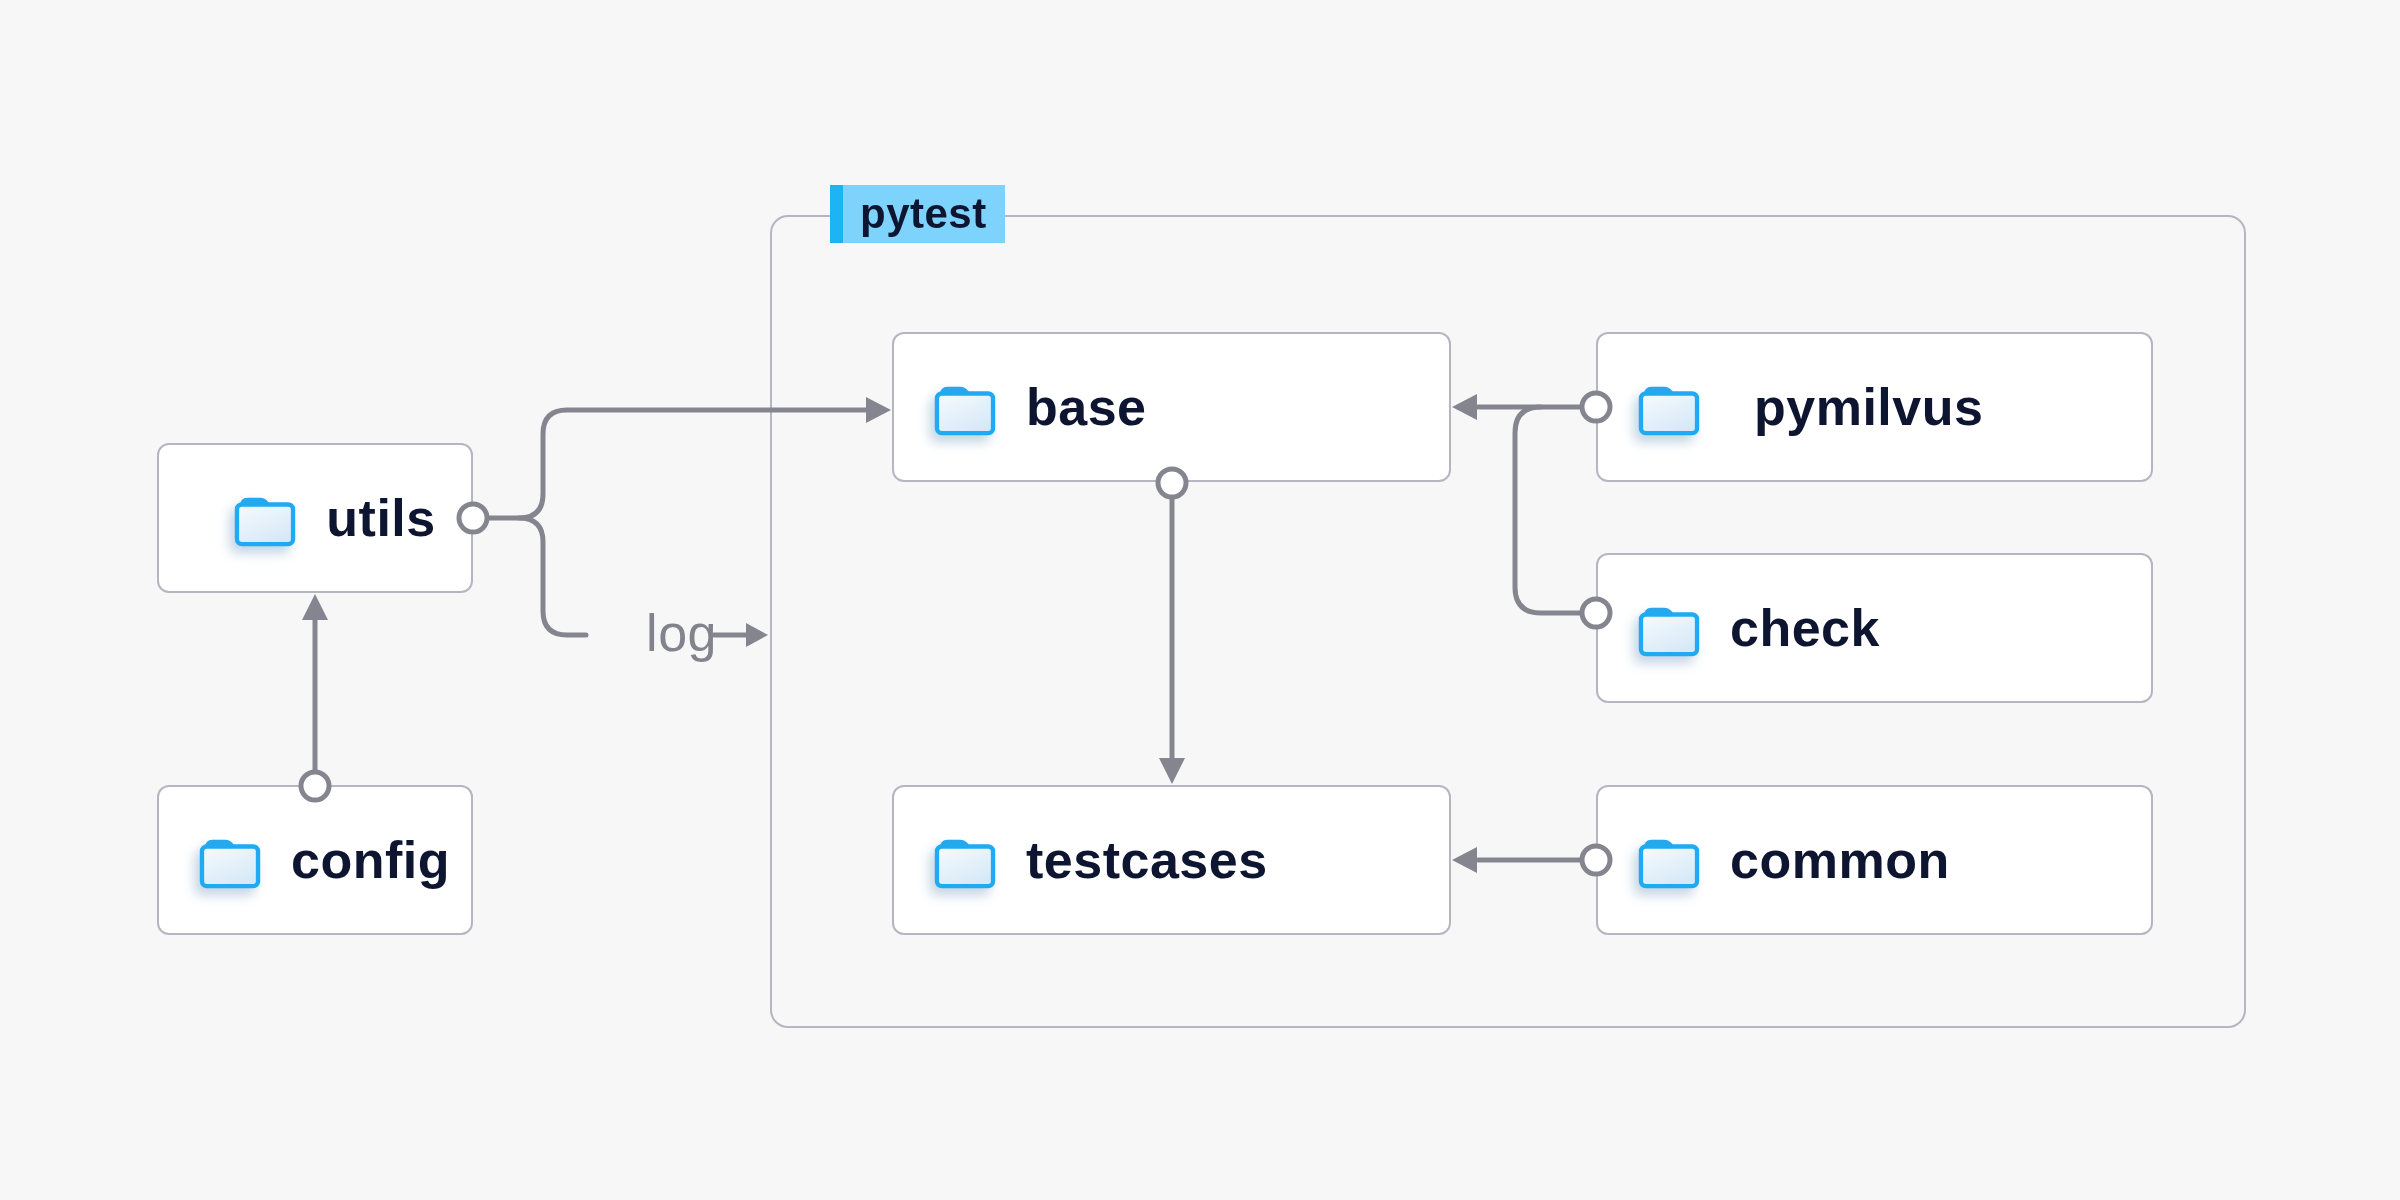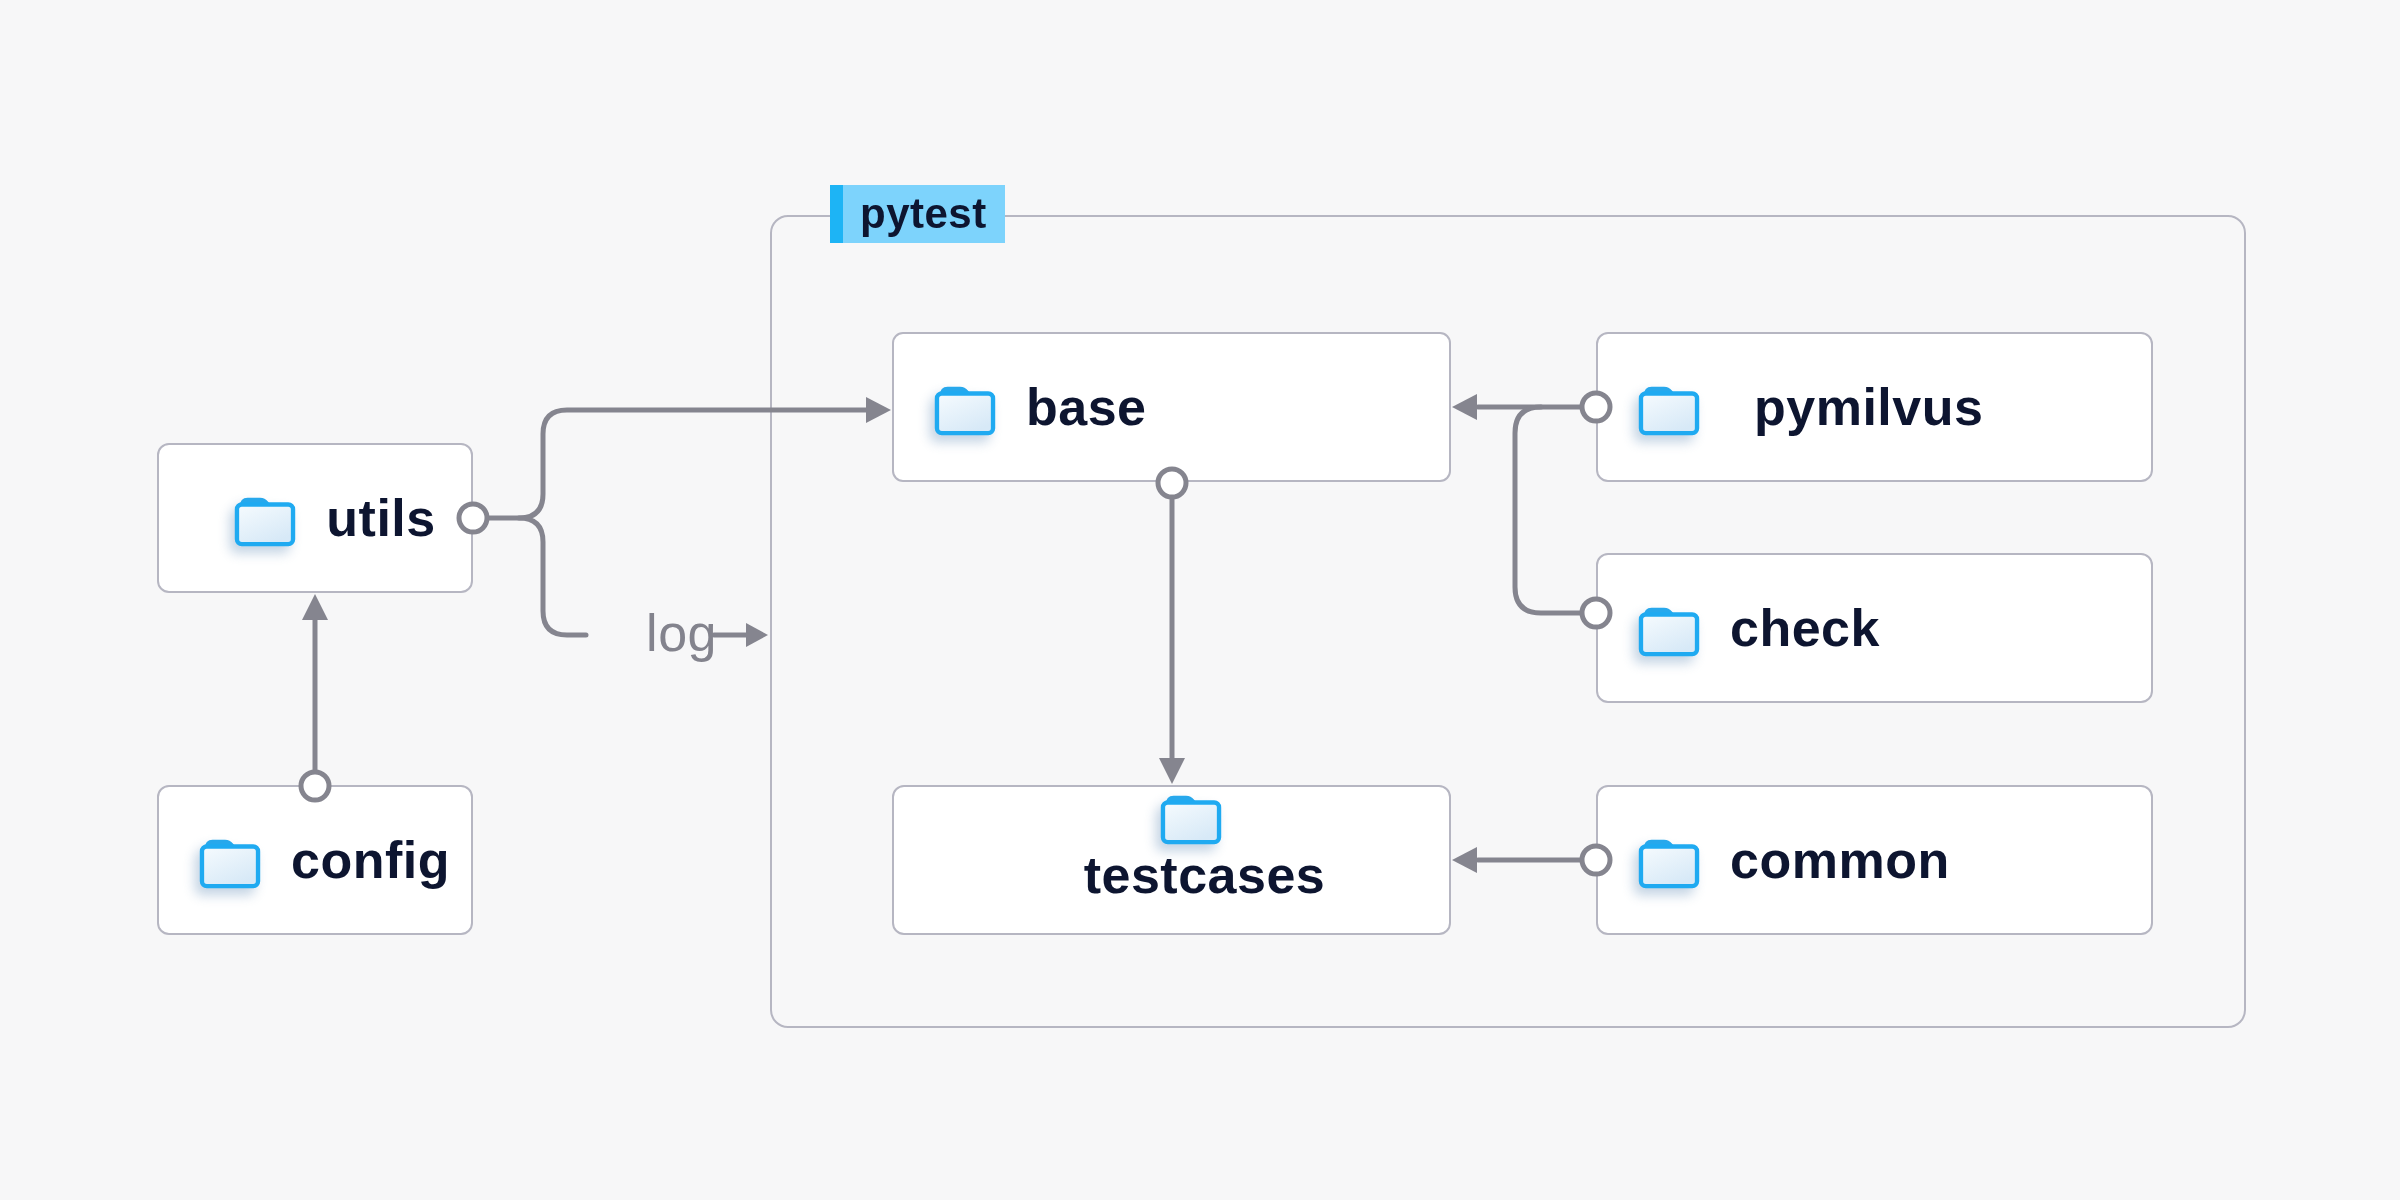--- a/index.html
+++ b/index.html
@@ -117,29 +117,29 @@
   </div>
 
   <div class="node" style="left:157px; top:785px; width:316px;">
     <svg class="folder" viewBox="0 0 68 60">
       <path d="M8 18 Q8 9 16 9 H29 Q34 9 37 13 L41 18 Z" fill="#27a8ec"></path>
       <rect x="5" y="16" width="58" height="41" rx="5" fill="url(#foldgrad)" stroke="#1faaf1" stroke-width="4.5"></rect>
     </svg>
     <span class="node-label">config</span>
   </div>
 
-  <div class="node" style="left:892px; top:332px; width:559px;border-radius:11px;">
+  <div class="node" style="left:892px; top:332px; width:559px;">
     <svg class="folder" viewBox="0 0 68 60">
       <path d="M8 18 Q8 9 16 9 H29 Q34 9 37 13 L41 18 Z" fill="#27a8ec"></path>
       <rect x="5" y="16" width="58" height="41" rx="5" fill="url(#foldgrad)" stroke="#1faaf1" stroke-width="4.5"></rect>
     </svg>
     <span class="node-label">base</span>
   </div>
 
-  <div class="node" style="left:892px; top:785px; width:559px;flex-direction:column;">
+  <div class="node" style="left:892px; top:785px; width:559px;">
     <svg class="folder" viewBox="0 0 68 60">
       <path d="M8 18 Q8 9 16 9 H29 Q34 9 37 13 L41 18 Z" fill="#27a8ec"></path>
       <rect x="5" y="16" width="58" height="41" rx="5" fill="url(#foldgrad)" stroke="#1faaf1" stroke-width="4.5"></rect>
     </svg>
     <span class="node-label">testcases</span>
   </div>
 
   <div class="node" style="left:1596px; top:332px; width:557px;gap:24px;">
     <svg class="folder" viewBox="0 0 68 60">
       <path d="M8 18 Q8 9 16 9 H29 Q34 9 37 13 L41 18 Z" fill="#27a8ec"></path>

